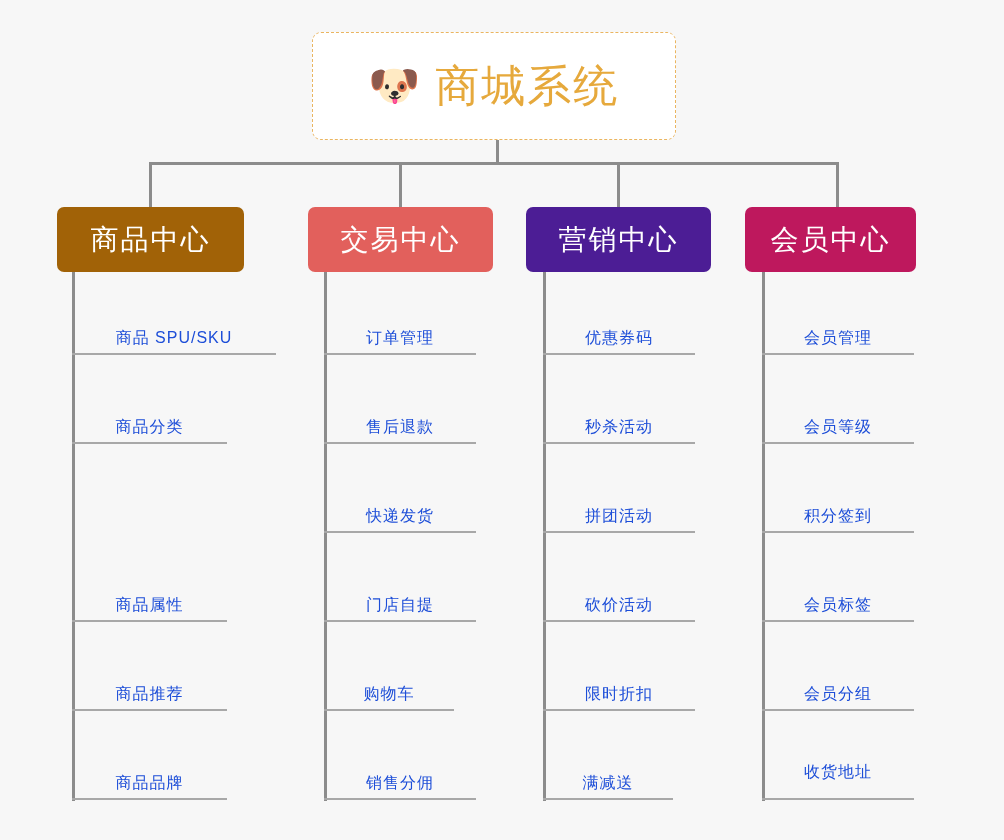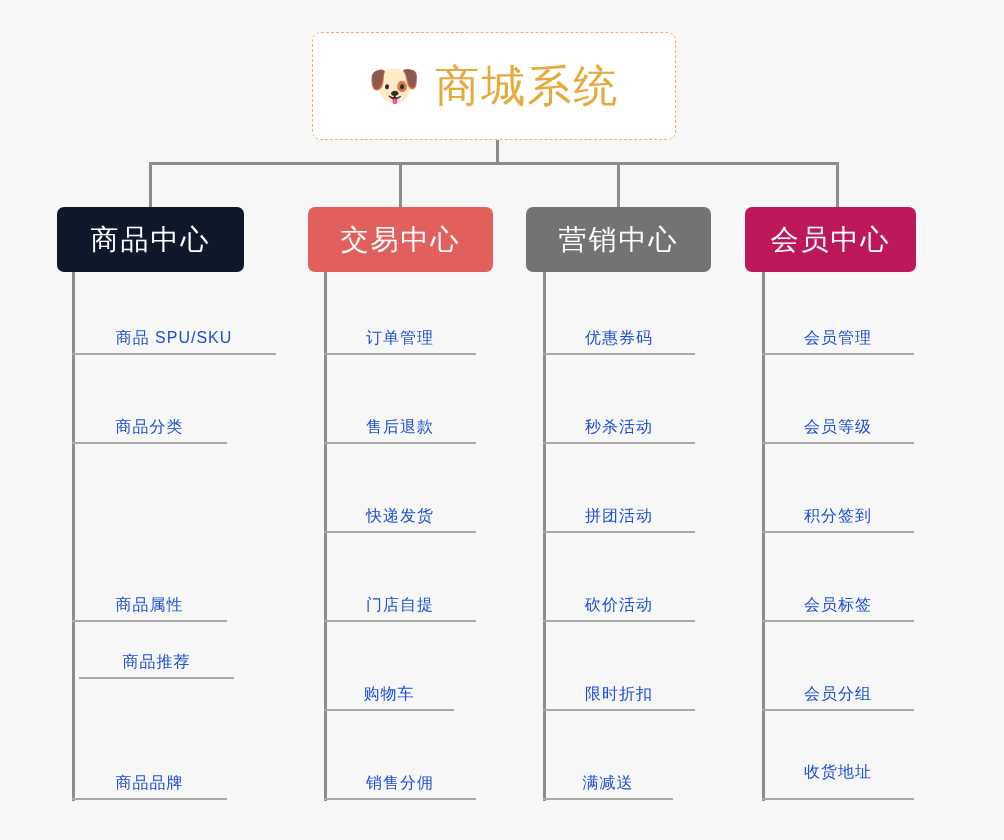--- a/index.html
+++ b/index.html
@@ -102,35 +102,35 @@
   </div>
 
   <div class="line line-v" style="left:496px; top:140px; height:24px;"></div>
   <div class="line line-h" style="left:149px; top:162px; width:688px;"></div>
 
   <div class="line line-v" style="left:149px; top:162px; height:46px;"></div>
   <div class="line line-v" style="left:399px; top:162px; height:46px;"></div>
   <div class="line line-v" style="left:617px; top:162px; height:46px;"></div>
   <div class="line line-v" style="left:836px; top:162px; height:46px;"></div>
 
-  <div class="branch-header" style="left:57px; top:207px; width:187px; background:#0f172a;">
+  <div class="branch-header" style="left:57px; top:207px; width:187px; background:#a16207;">
     <span>商品中心</span>
   </div>
   <div class="line line-v" style="left:72px; top:272px; height:529px;"></div>
 
   <div class="leaf" style="left:72px; top:306px; width:204px; height:49px;">
     <span>商品 SPU/SKU</span>
   </div>
   <div class="leaf" style="left:72px; top:395px; width:155px; height:49px;">
     <span>商品分类</span>
   </div>
   <div class="leaf" style="left:72px; top:573px; width:155px; height:49px;">
     <span>商品属性</span>
   </div>
-  <div class="leaf" style="left:72px; top:630px; width:155px; height:49px;margin-left:7px;">
+  <div class="leaf" style="left:72px; top:662px; width:155px; height:49px;">
     <span>商品推荐</span>
   </div>
   <div class="leaf" style="left:72px; top:751px; width:155px; height:49px;font-family:Liberation Serif, serif;">
     <span>商品品牌</span>
   </div>
 
   <div class="branch-header" style="left:308px; top:207px; width:185px; background:#e2605c;">
     <span>交易中心</span>
   </div>
   <div class="line line-v" style="left:324px; top:272px; height:529px;"></div>
@@ -147,21 +147,21 @@
   <div class="leaf" style="left:324px; top:573px; width:152px; height:49px;">
     <span>门店自提</span>
   </div>
   <div class="leaf" style="left:324px; top:662px; width:130px; height:49px;">
     <span>购物车</span>
   </div>
   <div class="leaf" style="left:324px; top:751px; width:152px; height:49px;justify-content:center;">
     <span>销售分佣</span>
   </div>
 
-  <div class="branch-header" style="left:526px; top:207px; width:185px; background:#737373;">
+  <div class="branch-header" style="left:526px; top:207px; width:185px; background:#4c1d95;">
     <span>营销中心</span>
   </div>
   <div class="line line-v" style="left:543px; top:272px; height:529px;"></div>
 
   <div class="leaf" style="left:543px; top:306px; width:152px; height:49px;">
     <span>优惠券码</span>
   </div>
   <div class="leaf" style="left:543px; top:395px; width:152px; height:49px;">
     <span>秒杀活动</span>
   </div>

